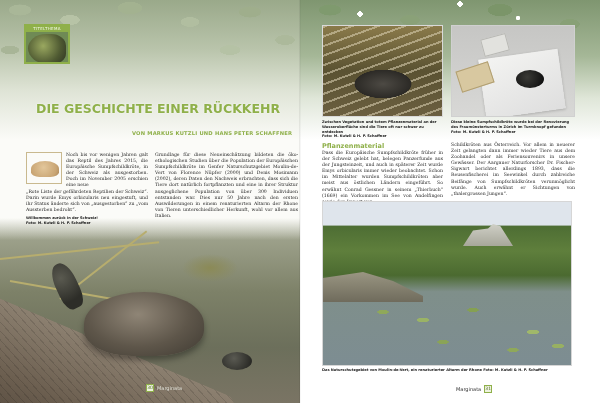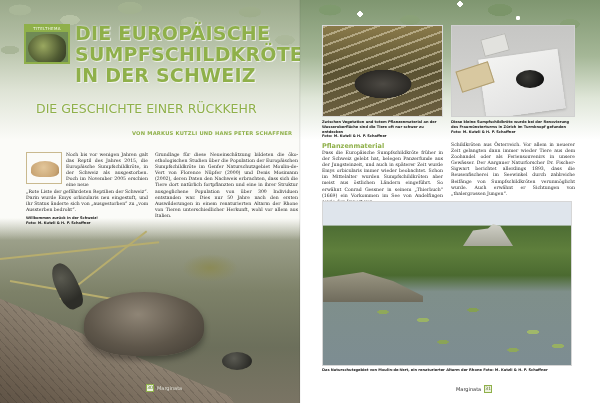--- a/index.html
+++ b/index.html
@@ -57,21 +57,21 @@
   
   .title {
     position: absolute; left: 75px; top: 23px; width: 225px;
     font-family: "DejaVu Sans", sans-serif; font-weight: bold;
     color: #8fb04a; font-size: 19px; line-height: 21px; letter-spacing: 0.2px;
     text-transform: uppercase; font-variant: small-caps;
     text-shadow: 0 0 2px rgba(255,255,255,0.9), 1px 1px 0 rgba(255,255,255,0.6);
   }
   .subtitle {
     position: absolute; left: 36px; top: 102px; width: 264px;
-    font-family: "DejaVu Sans", sans-serif; font-weight: normal;
+    font-family: "DejaVu Sans", sans-serif; font-weight: bold;
     color: #8fb04a; font-size: 12.5px; line-height: 14px; text-transform: uppercase;
     text-shadow: 0 0 2px rgba(255,255,255,0.9);
     white-space: nowrap;
   }
   .byline {
     position: absolute; left: 132px; top: 130px; width: 168px;
     font-family: "DejaVu Sans", sans-serif; font-weight: bold;
     color: #8fb04a; font-size: 5.2px; letter-spacing: 0.2px; text-transform: uppercase;
     white-space: nowrap;
   }
@@ -217,25 +217,20 @@
 <div class="spread">
 
   <div class="page page-left">
     <div class="lily-bg"></div>
 
     <div class="section-tag">
       <div class="section-tag-label">TITELTHEMA</div>
       <div class="section-tag-turtle"></div>
     </div>
 
-    <div class="title">
-      <div>Die Europäische</div>
-      <div>Sumpfschildkröte</div>
-      <div>in der Schweiz</div>
-    </div>
     <div class="subtitle">Die Geschichte einer Rückkehr</div>
     <div class="byline">von Markus Kutzli und Hans Peter Schaffner</div>
 
     <div class="turtle-sketch">
       <div class="turtle-sketch-shell"></div>
     </div>
 
     <div class="body-text col-l1">Noch bis vor wenigen Jahren galt das Reptil des Jahres 2015, die Europäische Sumpfschildkröte, in der Schweiz als ausgestorben. Doch im November 2005 erschien eine neue</div>
     <div class="body-text col-l1b">„Rote Liste der gefährdeten Reptilien der Schweiz“. Darin wurde Emys orbicularis neu eingestuft, und ihr Status änderte sich von „ausgestorben“ zu „vom Aussterben bedroht“.</div>
     <div class="body-text col-l2">Grundlage für diese Neueinschätzung bildeten die öko-ethologischen Studien über die Population der Europäischen Sumpfschildkröte im Genfer Naturschutzgebiet Moulin-de-Vert von Florence Nüpfer (2000) und Denis Mosimann (2002), deren Daten den Nachweis erbrachten, dass sich die Tiere dort natürlich fortpflanzten und eine in ihrer Struktur ausgeglichene Population von über 300 Individuen entstanden war. Dies nur 50 Jahre nach den ersten Auswilderungen in einem renaturierten Altarm der Rhone von Tieren unterschiedlicher Herkunft, wohl vor allem aus Italien.</div>

